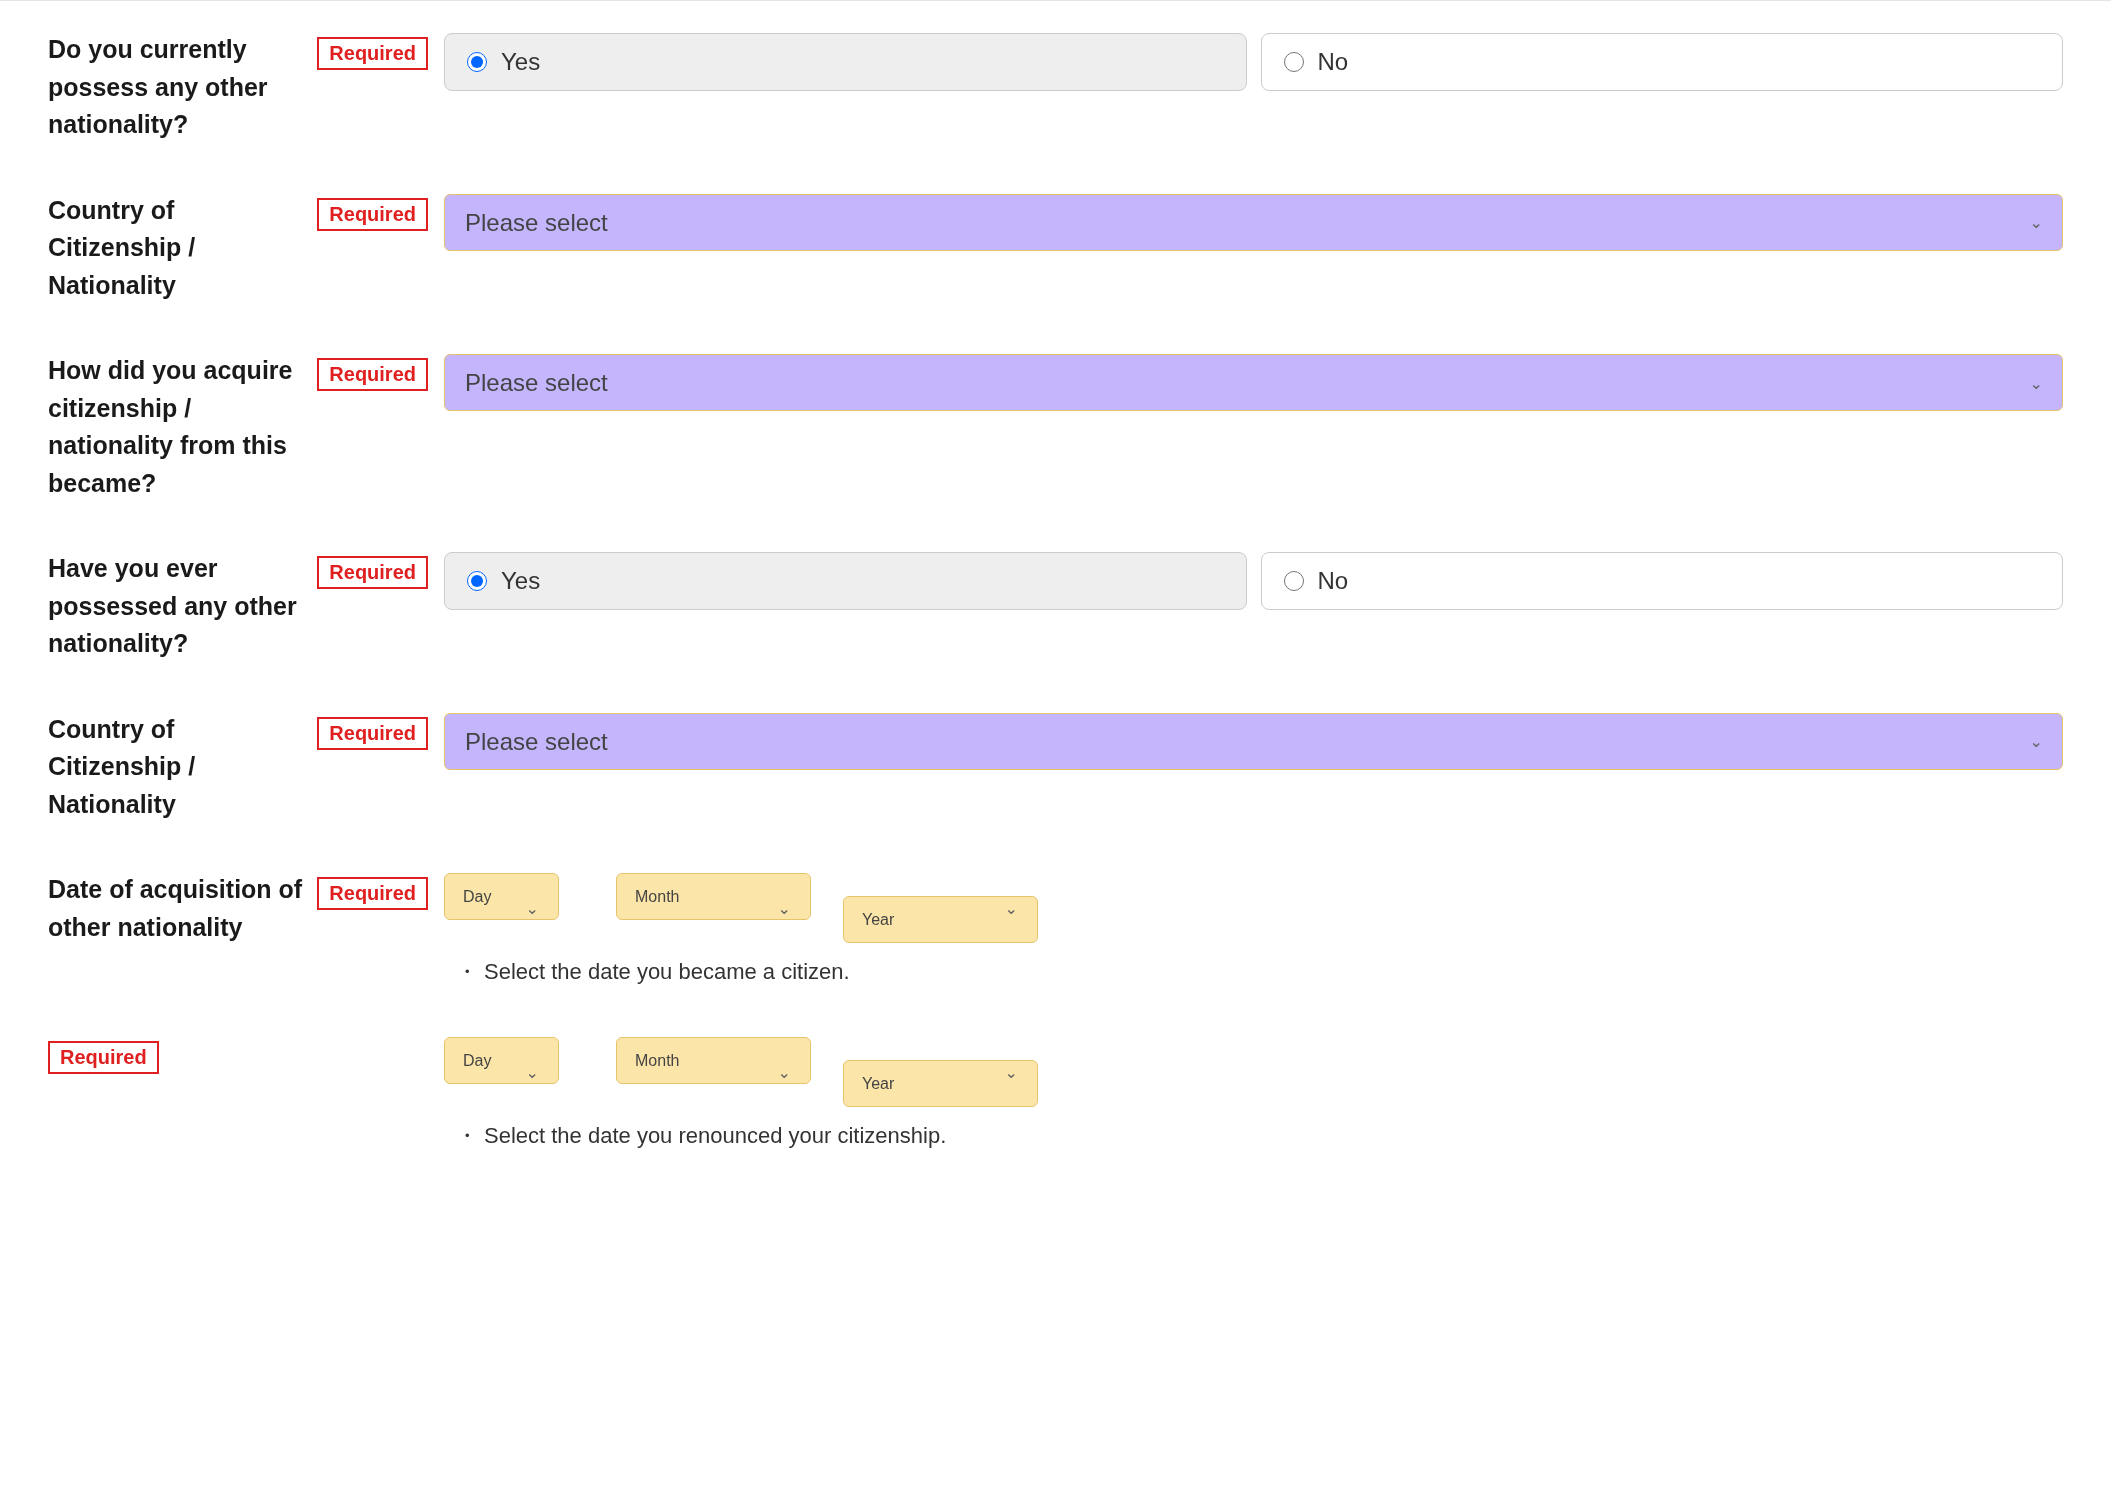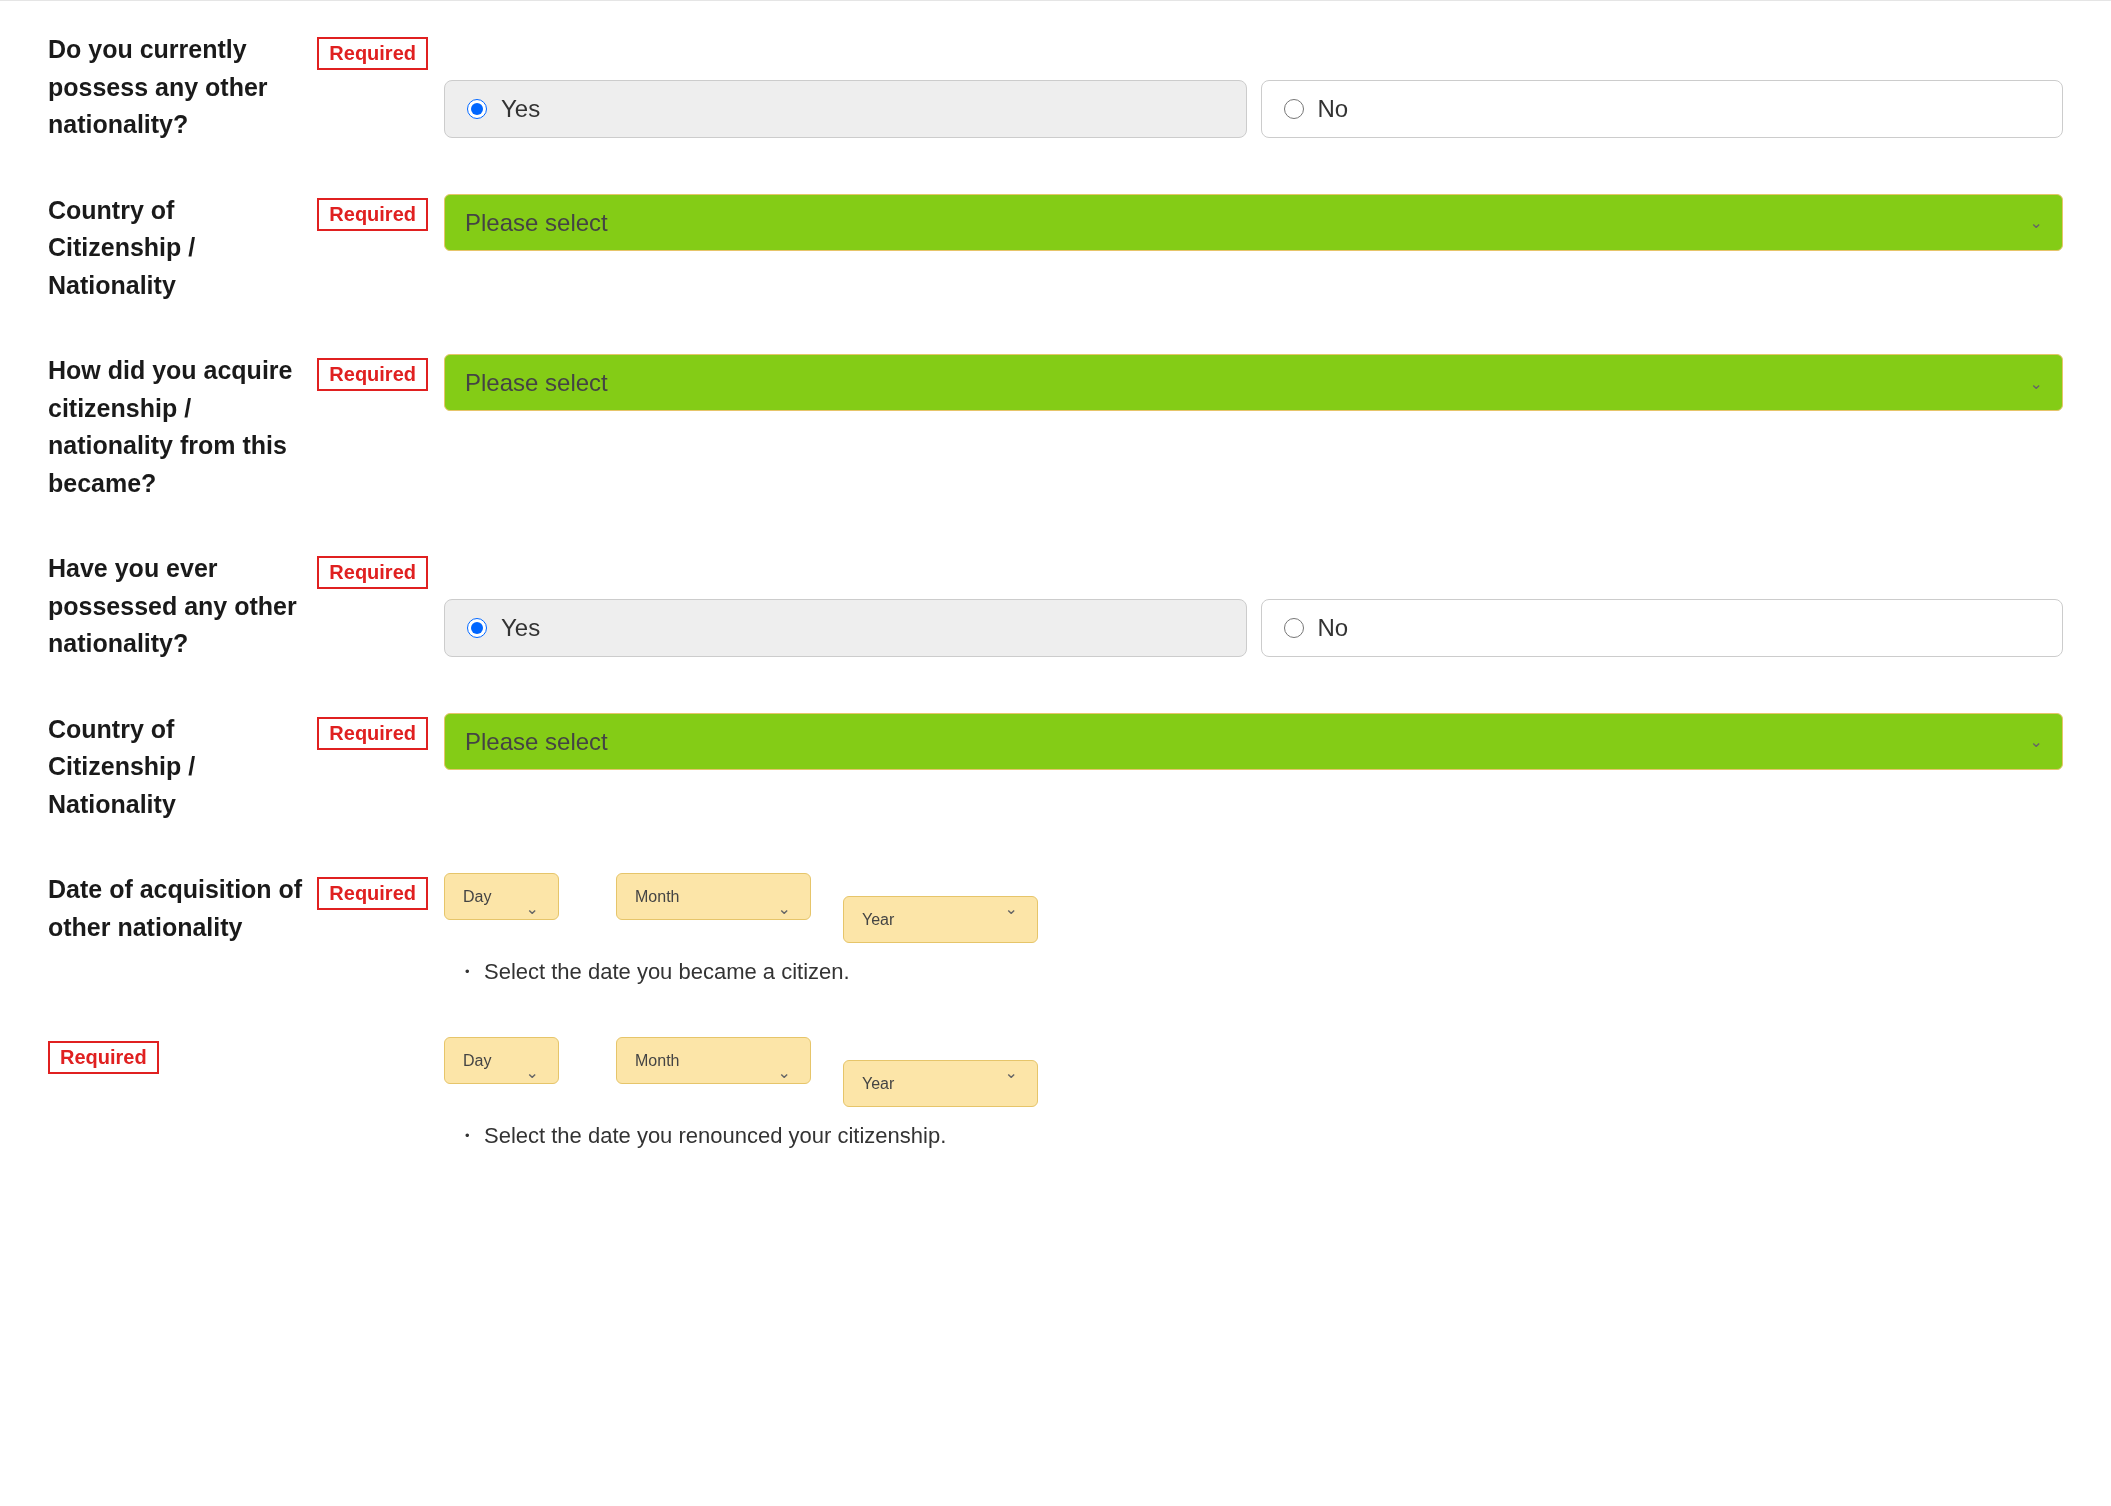--- a/index.html
+++ b/index.html
@@ -45,21 +45,20 @@
   .input-col {
     flex: 1;
     display: flex;
     flex-direction: column;
     gap: 14px;
     padding-top: 2px;
   }
   .radio-pair {
     display: flex;
     gap: 14px;
-    margin-top: 47px;
   }
   .radio-box {
     flex: 1;
     display: flex;
     align-items: center;
     gap: 14px;
     border: 1px solid #ccc;
     border-radius: 8px;
     padding: 14px 22px;
     font-size: 24px;
@@ -71,21 +70,21 @@
     background: #eeeeee;
   }
   .radio-box input[type="radio"] {
     width: 20px;
     height: 20px;
     accent-color: #0066ff;
     cursor: pointer;
   }
   .select-full {
     width: 100%;
-    background: #84cc16;
+    background: #c4b5fd;
     border: 1px solid #e6c56a;
     border-radius: 6px;
     padding: 14px 20px;
     font-size: 24px;
     color: #444;
     appearance: none;
     -webkit-appearance: none;
     cursor: pointer;
     position: relative;
   }

